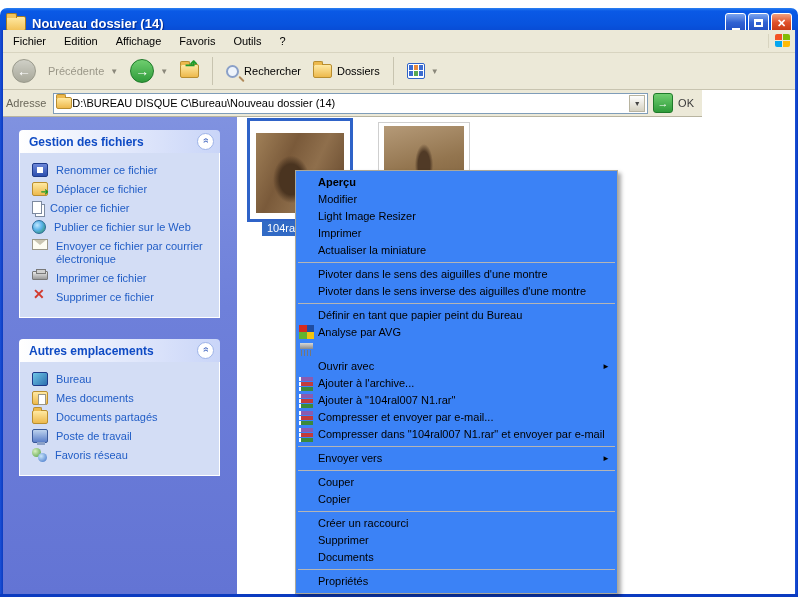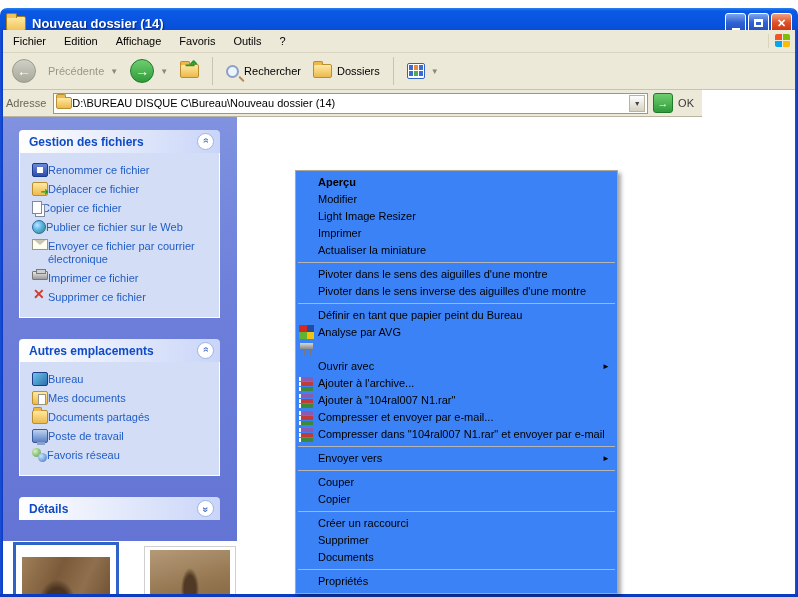--- a/index.html
+++ b/index.html
@@ -70,34 +70,34 @@
   .addr-label{color:#6a675a;padding:0 2px;}
   .addr-combo{flex:1;height:21px;background:#fff;border:1px solid #7f9db9;display:flex;
     align-items:center;padding:0 2px;}
   .addr-text{flex:1;font-size:11px;white-space:nowrap;overflow:hidden;}
   .combo-dd{width:16px;height:17px;background:linear-gradient(180deg,#fefefe,#d6d2c2);
     border:1px solid #b8b4a0;display:flex;align-items:center;justify-content:center;font-size:7px;color:#444;}
   .go-btn{width:20px;height:20px;border-radius:3px;border:1px solid #1f7a2a;color:#fff;font-weight:bold;
     background:linear-gradient(180deg,#6fce6f,#2f9b3a);display:flex;align-items:center;justify-content:center;}
   .go-label{color:#3a3a3a;padding-right:4px;}
   
-  .content{position:absolute;left:3px;top:117px;right:3px;bottom:3px;display:flex;flex-direction:column;}
+  .content{position:absolute;left:3px;top:117px;right:3px;bottom:3px;display:flex;}
   .taskpane{width:234px;background:linear-gradient(180deg,#8092e0 0%,#6e80da 40%,#6374d4 100%);
     padding:13px 0 0 0;overflow:hidden;flex-shrink:0;}
   .panel{margin:0 17px 0 16px;width:201px;border-radius:4px 4px 0 0;margin-bottom:21px;}
   .panel-header{height:23px;background:linear-gradient(90deg,#ffffff 0%,#c9d5f8 100%);
     border-radius:4px 4px 0 0;display:flex;align-items:center;justify-content:space-between;
     padding:0 6px 0 10px;cursor:pointer;}
   .panel-title{color:#0f4bc4;font-weight:bold;font-size:12px;}
   .chev-btn{width:17px;height:17px;border-radius:50%;background:#fff;border:1px solid #9db3e8;
     color:#4d6fc3;display:flex;align-items:center;justify-content:center;font-size:10px;font-weight:bold;}
   .chev-btn span{display:block;transform:rotate(-90deg);letter-spacing:-2px;}
   .chev-btn.down span{transform:rotate(90deg);}
   .panel-body{background:#d3ddf5;border:1px solid #fff;border-top:none;padding:8px 6px 10px 12px;}
-  .pitem{display:flex;align-items:flex-start;color:#215dc6;line-height:13px;
+  .pitem{display:flex;align-items:flex-start;gap:8px;color:#215dc6;line-height:13px;
     padding:3px 0;cursor:pointer;}
   .pitem .si{flex-shrink:0;margin-top:-1px;}
   .si{width:16px;height:14px;position:relative;display:inline-block;}
   
   .rename-file-icon{background:linear-gradient(180deg,#6d87d8,#2d4fae);border:1px solid #1e3a8a;border-radius:2px;}
   .rename-file-icon:after{content:"";position:absolute;inset:3px 4px;background:#fff;}
   .move-file-icon{background:linear-gradient(180deg,#ffe9a2,#edb94c);border:1px solid #b98e2f;border-radius:2px;}
   .move-file-icon:after{content:"➜";position:absolute;right:-2px;bottom:-3px;color:#1f9b2a;font-size:10px;}
   .copy-file-icon{width:10px;height:13px;background:#fff;border:1px solid #7d8aa0;
     box-shadow:3px 3px 0 -1px #fff,3px 3px 0 0 #7d8aa0;}
@@ -304,28 +304,20 @@
             <div class="pitem">
               <span class="si my-computer-icon"></span>
               <span>Poste de travail</span>
             </div>
             <div class="pitem">
               <span class="si network-places-icon"></span>
               <span>Favoris réseau</span>
             </div>
           </div>
         </div>
-        <div class="panel">
-          <div class="panel-header">
-            <span class="panel-title">Détails</span>
-            <span class="chev-btn down">
-              <span>»</span>
-            </span>
-          </div>
-        </div>
       </div>
     <div class="filearea">
       <div class="thumb thumb1">
         <div class="photo photo1"></div>
       </div>
       <div class="thumb thumb2">
         <div class="photo photo2"></div>
       </div>
       <div class="file-label">104ra</div>
     </div>

